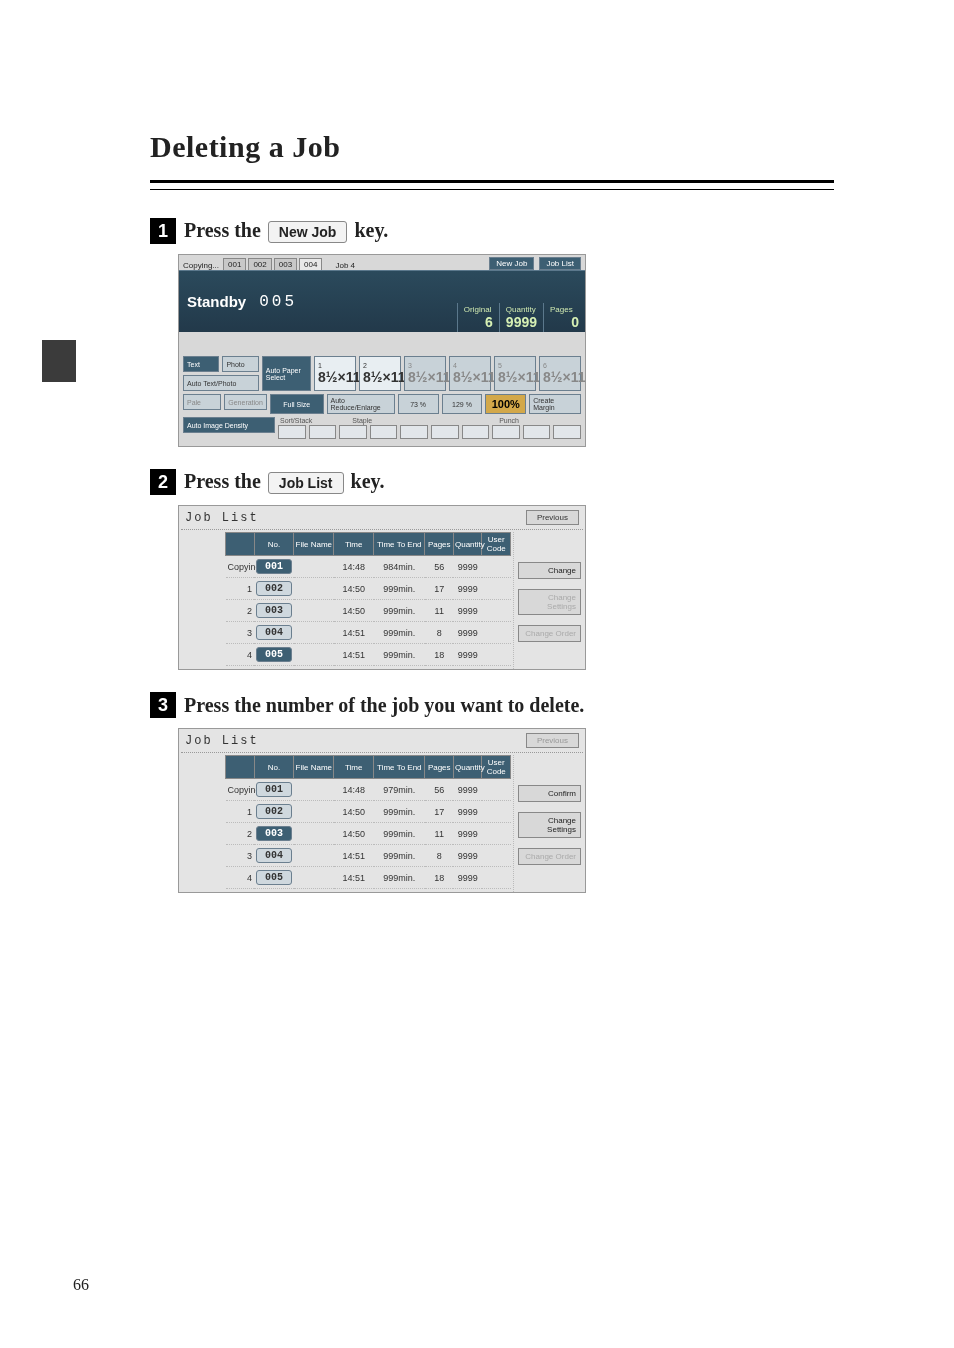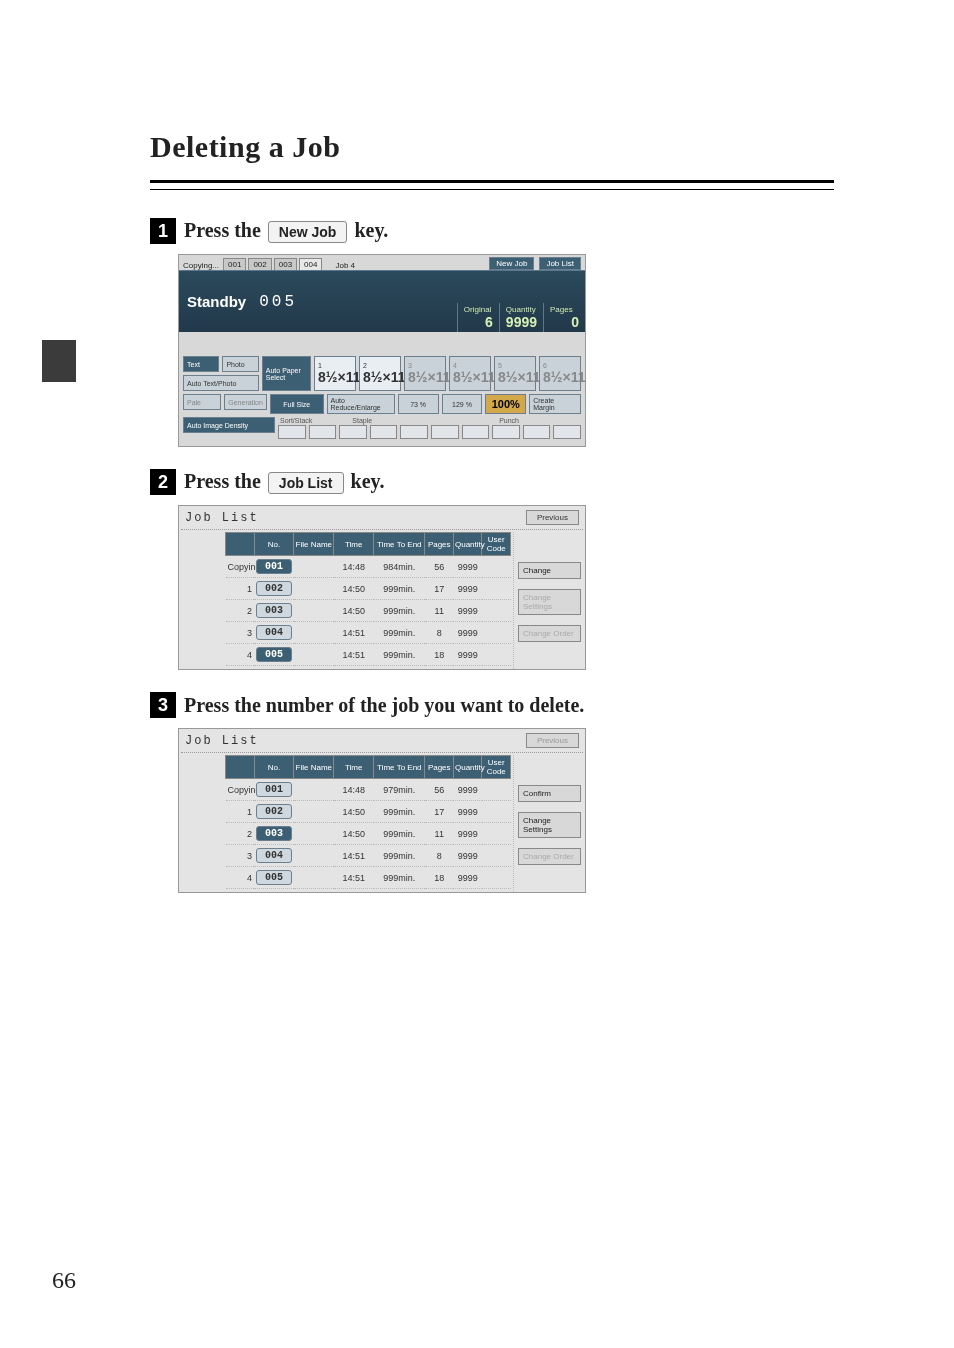--- a/index.html
+++ b/index.html
@@ -203,31 +203,31 @@
     width: 72px;
     border-left: 1px dotted #bbb;
     padding: 6px 4px;
   }
   .jl-wrap { display: flex; padding-left: 44px; }
   .jl-left { flex: 1; padding: 0 2px 3px 2px; }
   .jl-sidebtn {
     border: 1px solid #888;
     padding: 3px 4px;
     margin-bottom: 10px;
-    text-align: left;
+    text-align: right;
     font-size: 8px;
     background: #d8d8d8;
   }
   .jl-sidebtn.disabled { color: #aaa; }
   .jl-leftlabel { font-size:8px; text-align:left; padding-left:2px;}
   .page-number {
     position: absolute;
     bottom: 54px;
-    left: 52px;
-    font-size: 24px;
+    left: 73px;
+    font-size: 16px;
   }
   col.c-cpy  { width: 10%; }
   col.c-no   { width: 14%; }
   col.c-file { width: 14%; }
   col.c-time { width: 14%; }
   col.c-end  { width: 18%; }
   col.c-pg   { width: 10%; }
   col.c-qty  { width: 10%; }
   col.c-uc   { width: 10%; }
   .jl-half { margin-top: 24px; }

